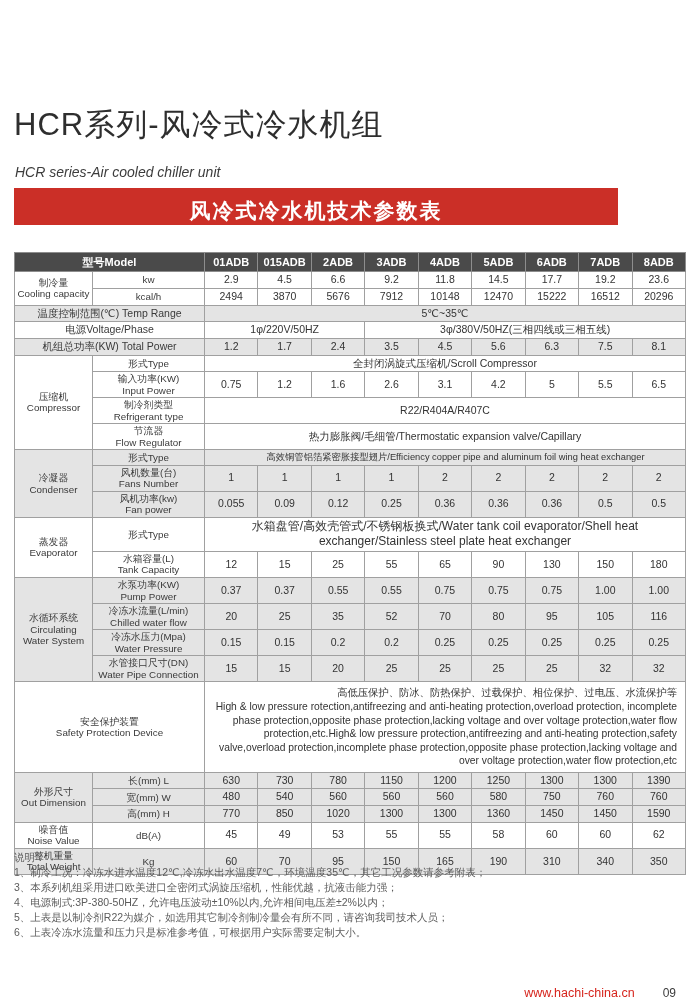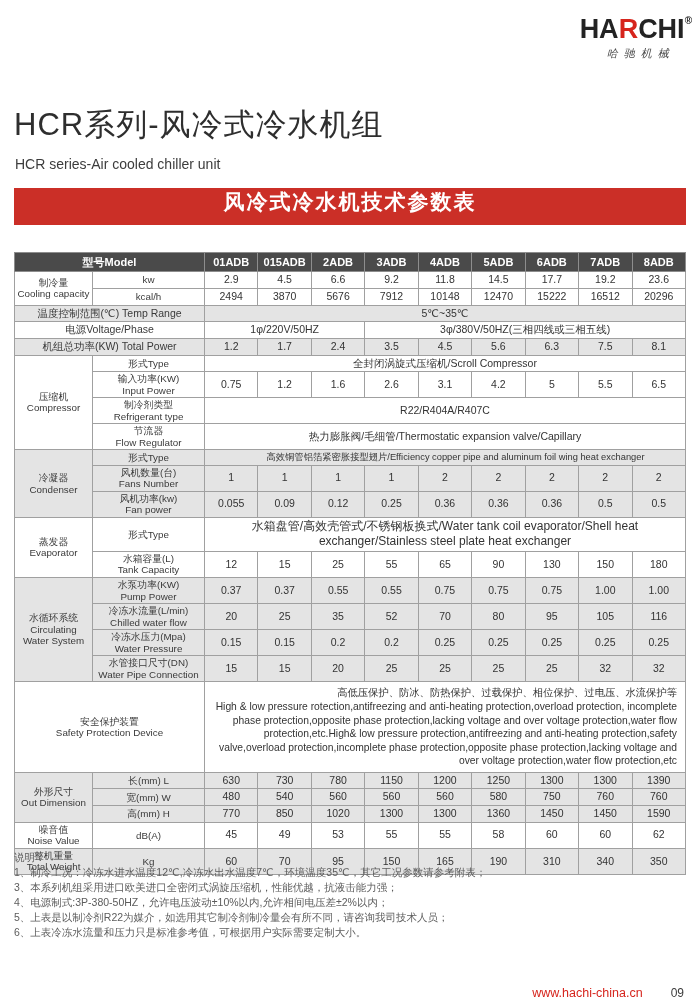--- a/index.html
+++ b/index.html
@@ -13,25 +13,25 @@
 
   
   .logo { position:absolute; top:16px; right:8px; text-align:center; }
   .logo-line { font-size:27px; font-weight:bold; color:#232323; letter-spacing:0px; line-height:1; white-space:nowrap; }
   .logo-line .accent { color:var(--brand_red); }
   .logo-line sup { font-size:10px; vertical-align:top; line-height:1; }
   .logo-sub { font-size:11px; color:#4a4a4a; font-style:italic; letter-spacing:6px; margin-top:3px; padding-left:10px; white-space:nowrap; }
 
   
   .title { position:absolute; top:104px; left:14px; font-size:31px; font-weight:normal; color:#2e2e2e; letter-spacing:1px; }
-  .subtitle { position:absolute; top:156px; left:15px; font-size:14px; color:#3c3c3c; }
-
-  
-  .banner { position:absolute; top:188px; left:14px; width:672px; height:37px;
-    background:var(--banner_red); color:#ffffff; display:flex; align-items:flex-start; justify-content:center;
+  .subtitle { position:absolute; top:164px; left:15px; font-size:14px; color:#3c3c3c;font-style:italic; }
+
+  
+  .banner { position:absolute; top:188px; left:14px; width:604px; height:37px;
+    background:var(--banner_red); color:#ffffff; display:flex; align-items:flex-end; justify-content:center;
     font-size:21px; font-weight:bold; letter-spacing:2px; }
 
   
   table.spec { position:absolute; top:252px; left:14px; width:672px; border-collapse:collapse; table-layout:fixed; }
   table.spec td, table.spec th {
     border:1px solid #a0a0a0; text-align:center; vertical-align:middle;
     color:#333333; padding:1px 2px; font-size:10.5px; line-height:1.3; white-space:pre-line;
     overflow:hidden;
   }
   tr.dark th { background:var(--dark_header); color:#ffffff; font-weight:bold; font-size:11px; padding:2px; border-color:#8d8d8d; }
@@ -41,33 +41,29 @@
   table.spec .lbl1 { font-size:10.5px; color:#3a3a3a; }
   table.spec .sm   { font-size:9.3px;padding-left:23px; }
   table.spec .xs   { font-size:12px;margin-left:44px; }
   table.spec .left { text-align:right; padding:4px 8px; font-size:10.3px; line-height:1.32; }
 
   
   .notes { position:absolute; left:14px; top:850px; width:672px; font-size:10.5px; color:#5c5c5c; line-height:15px; }
   .note { white-space:nowrap; }
 
   
-  .foot { position:absolute; right:16px; bottom:0px; white-space:nowrap; }
+  .foot { position:absolute; right:24px; bottom:0px; white-space:nowrap; }
   .foot .url { color:var(--brand_red); font-size:12.5px; margin-right:28px; }
   .foot .pageno { color:#3c3c3c; font-size:12px; }
 </style>
 </head>
 <body>
 
 <div class="page">
 
-  <div class="logo">
-    <div class="logo-line"><span>HA</span><span class="accent">R</span><span>CHI</span><sup>®</sup></div>
-    <div class="logo-sub">哈驰机械</div>
-  </div>
 
   <h1 class="title">HCR系列-风冷式冷水机组</h1>
   <div class="subtitle">HCR series-Air cooled chiller unit</div>
 
   <div class="banner">
     <span>风冷式冷水机技术参数表</span>
   </div>
 
   <table class="spec">
     <colgroup>

